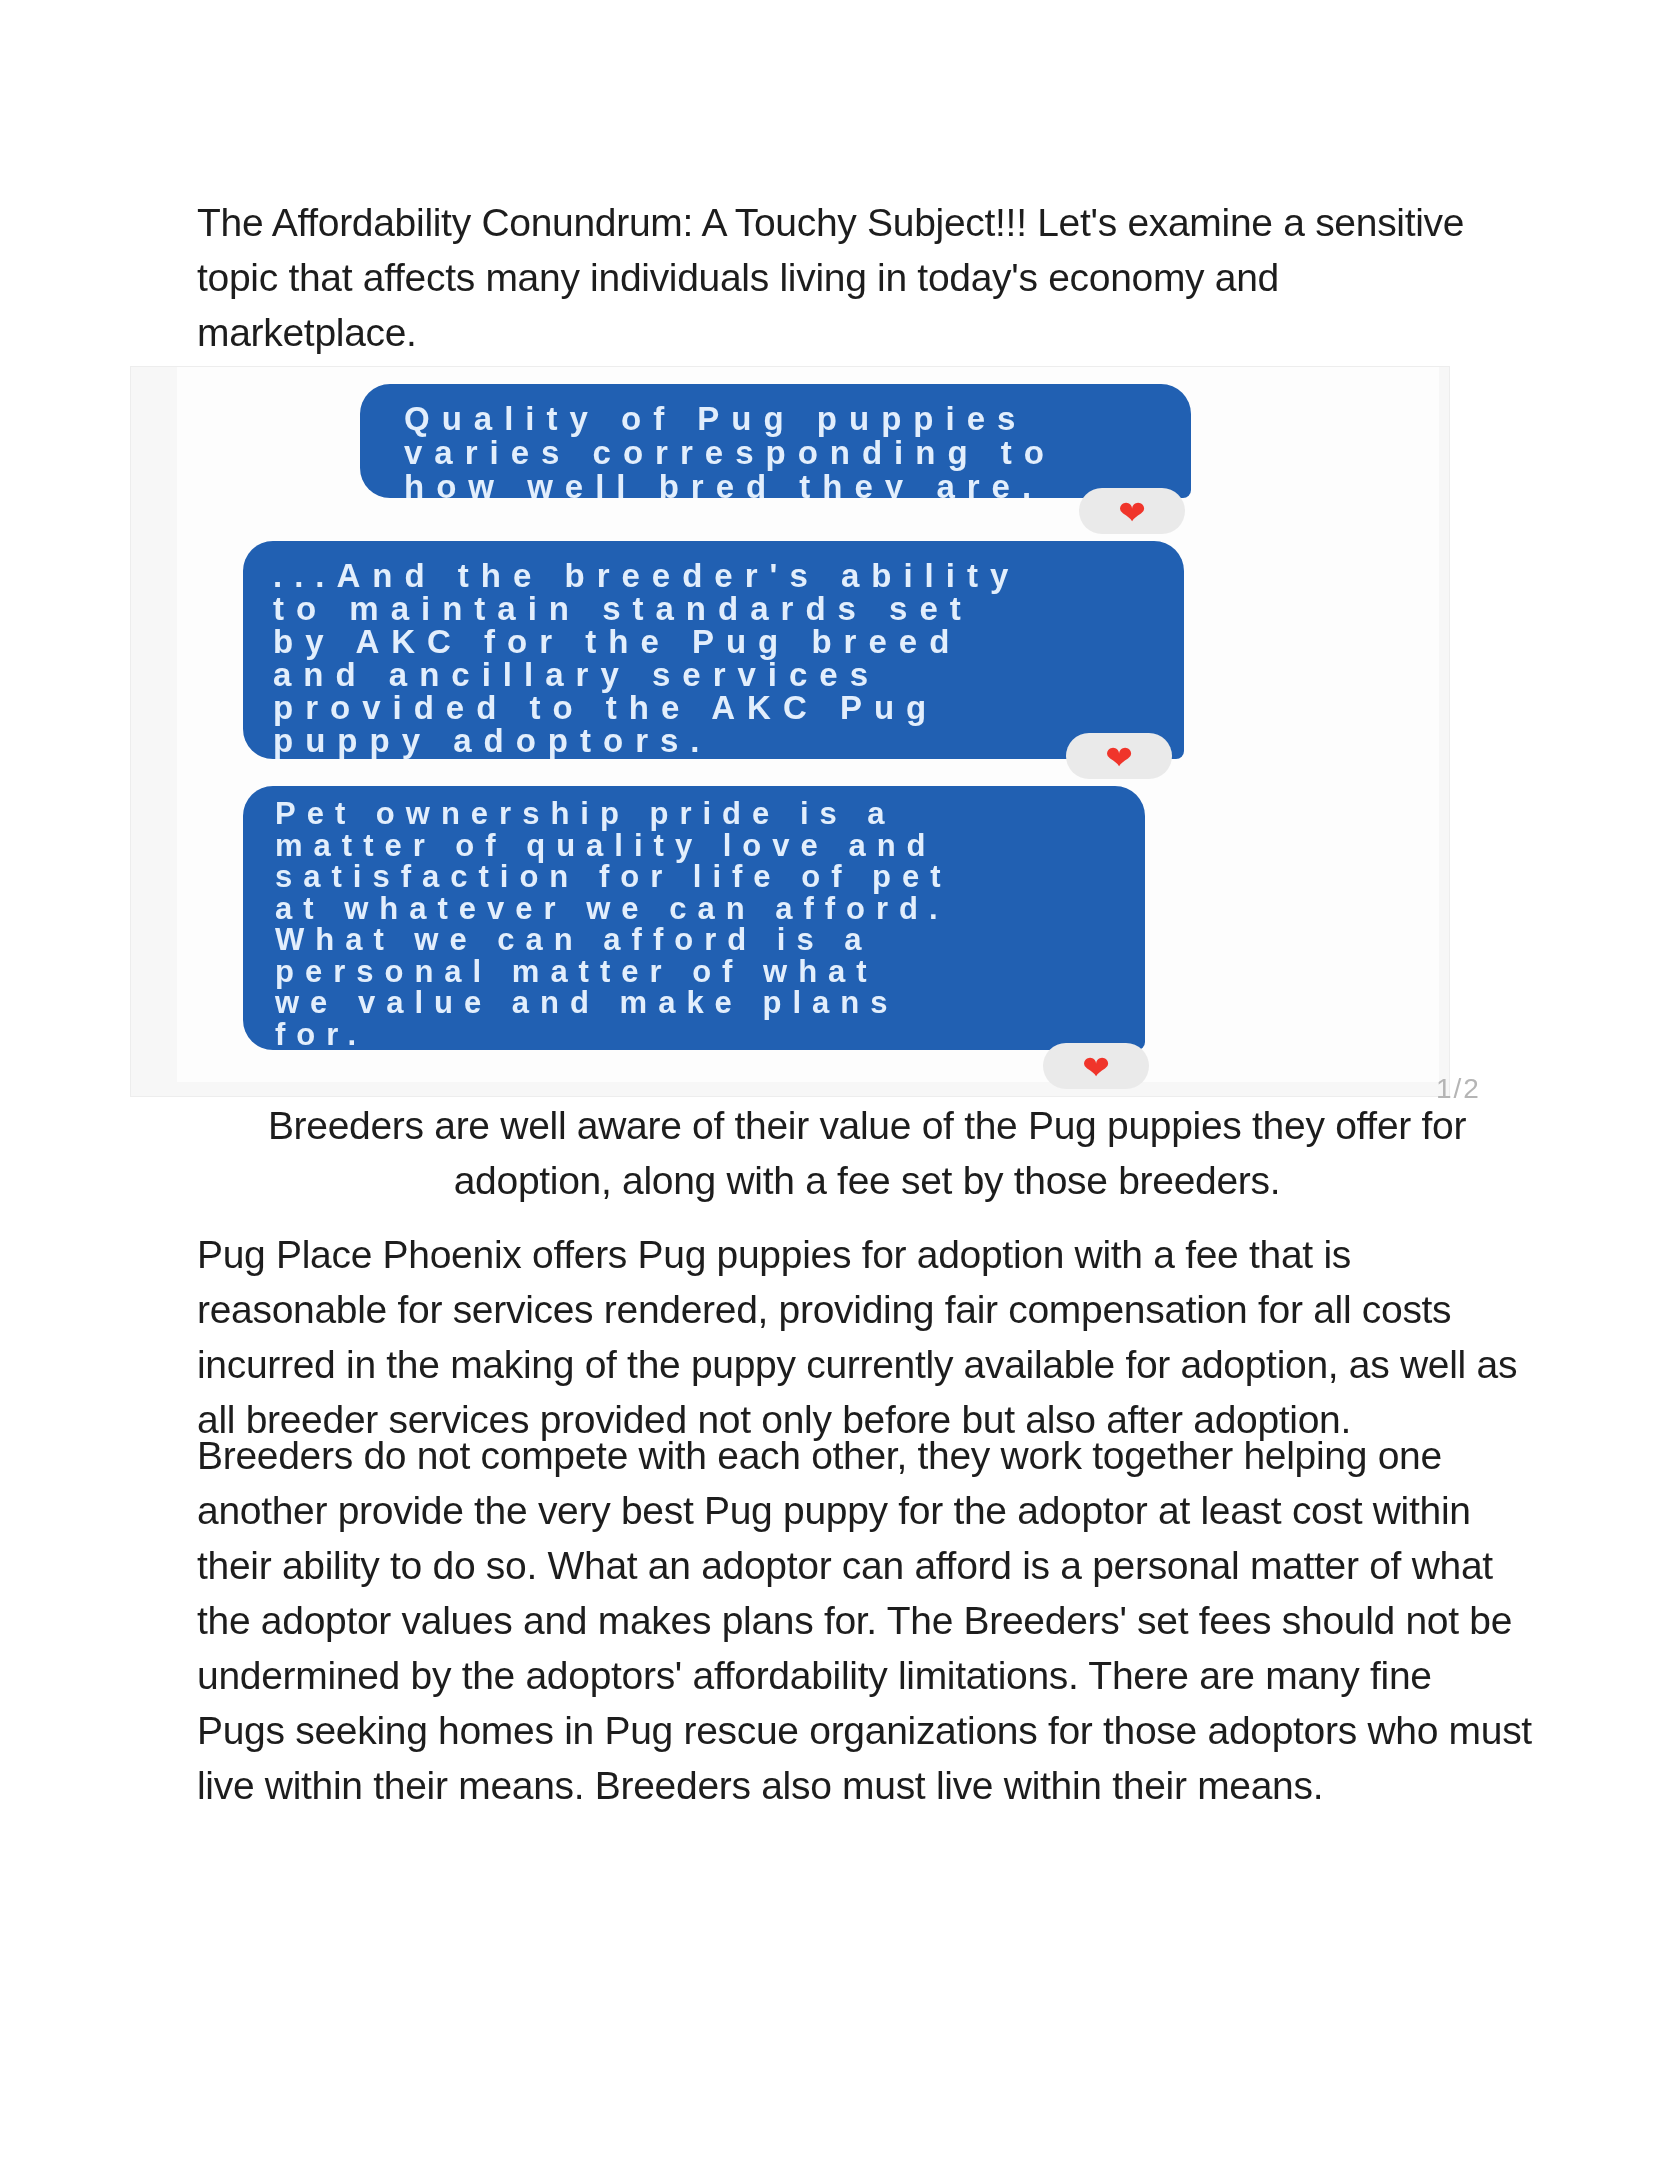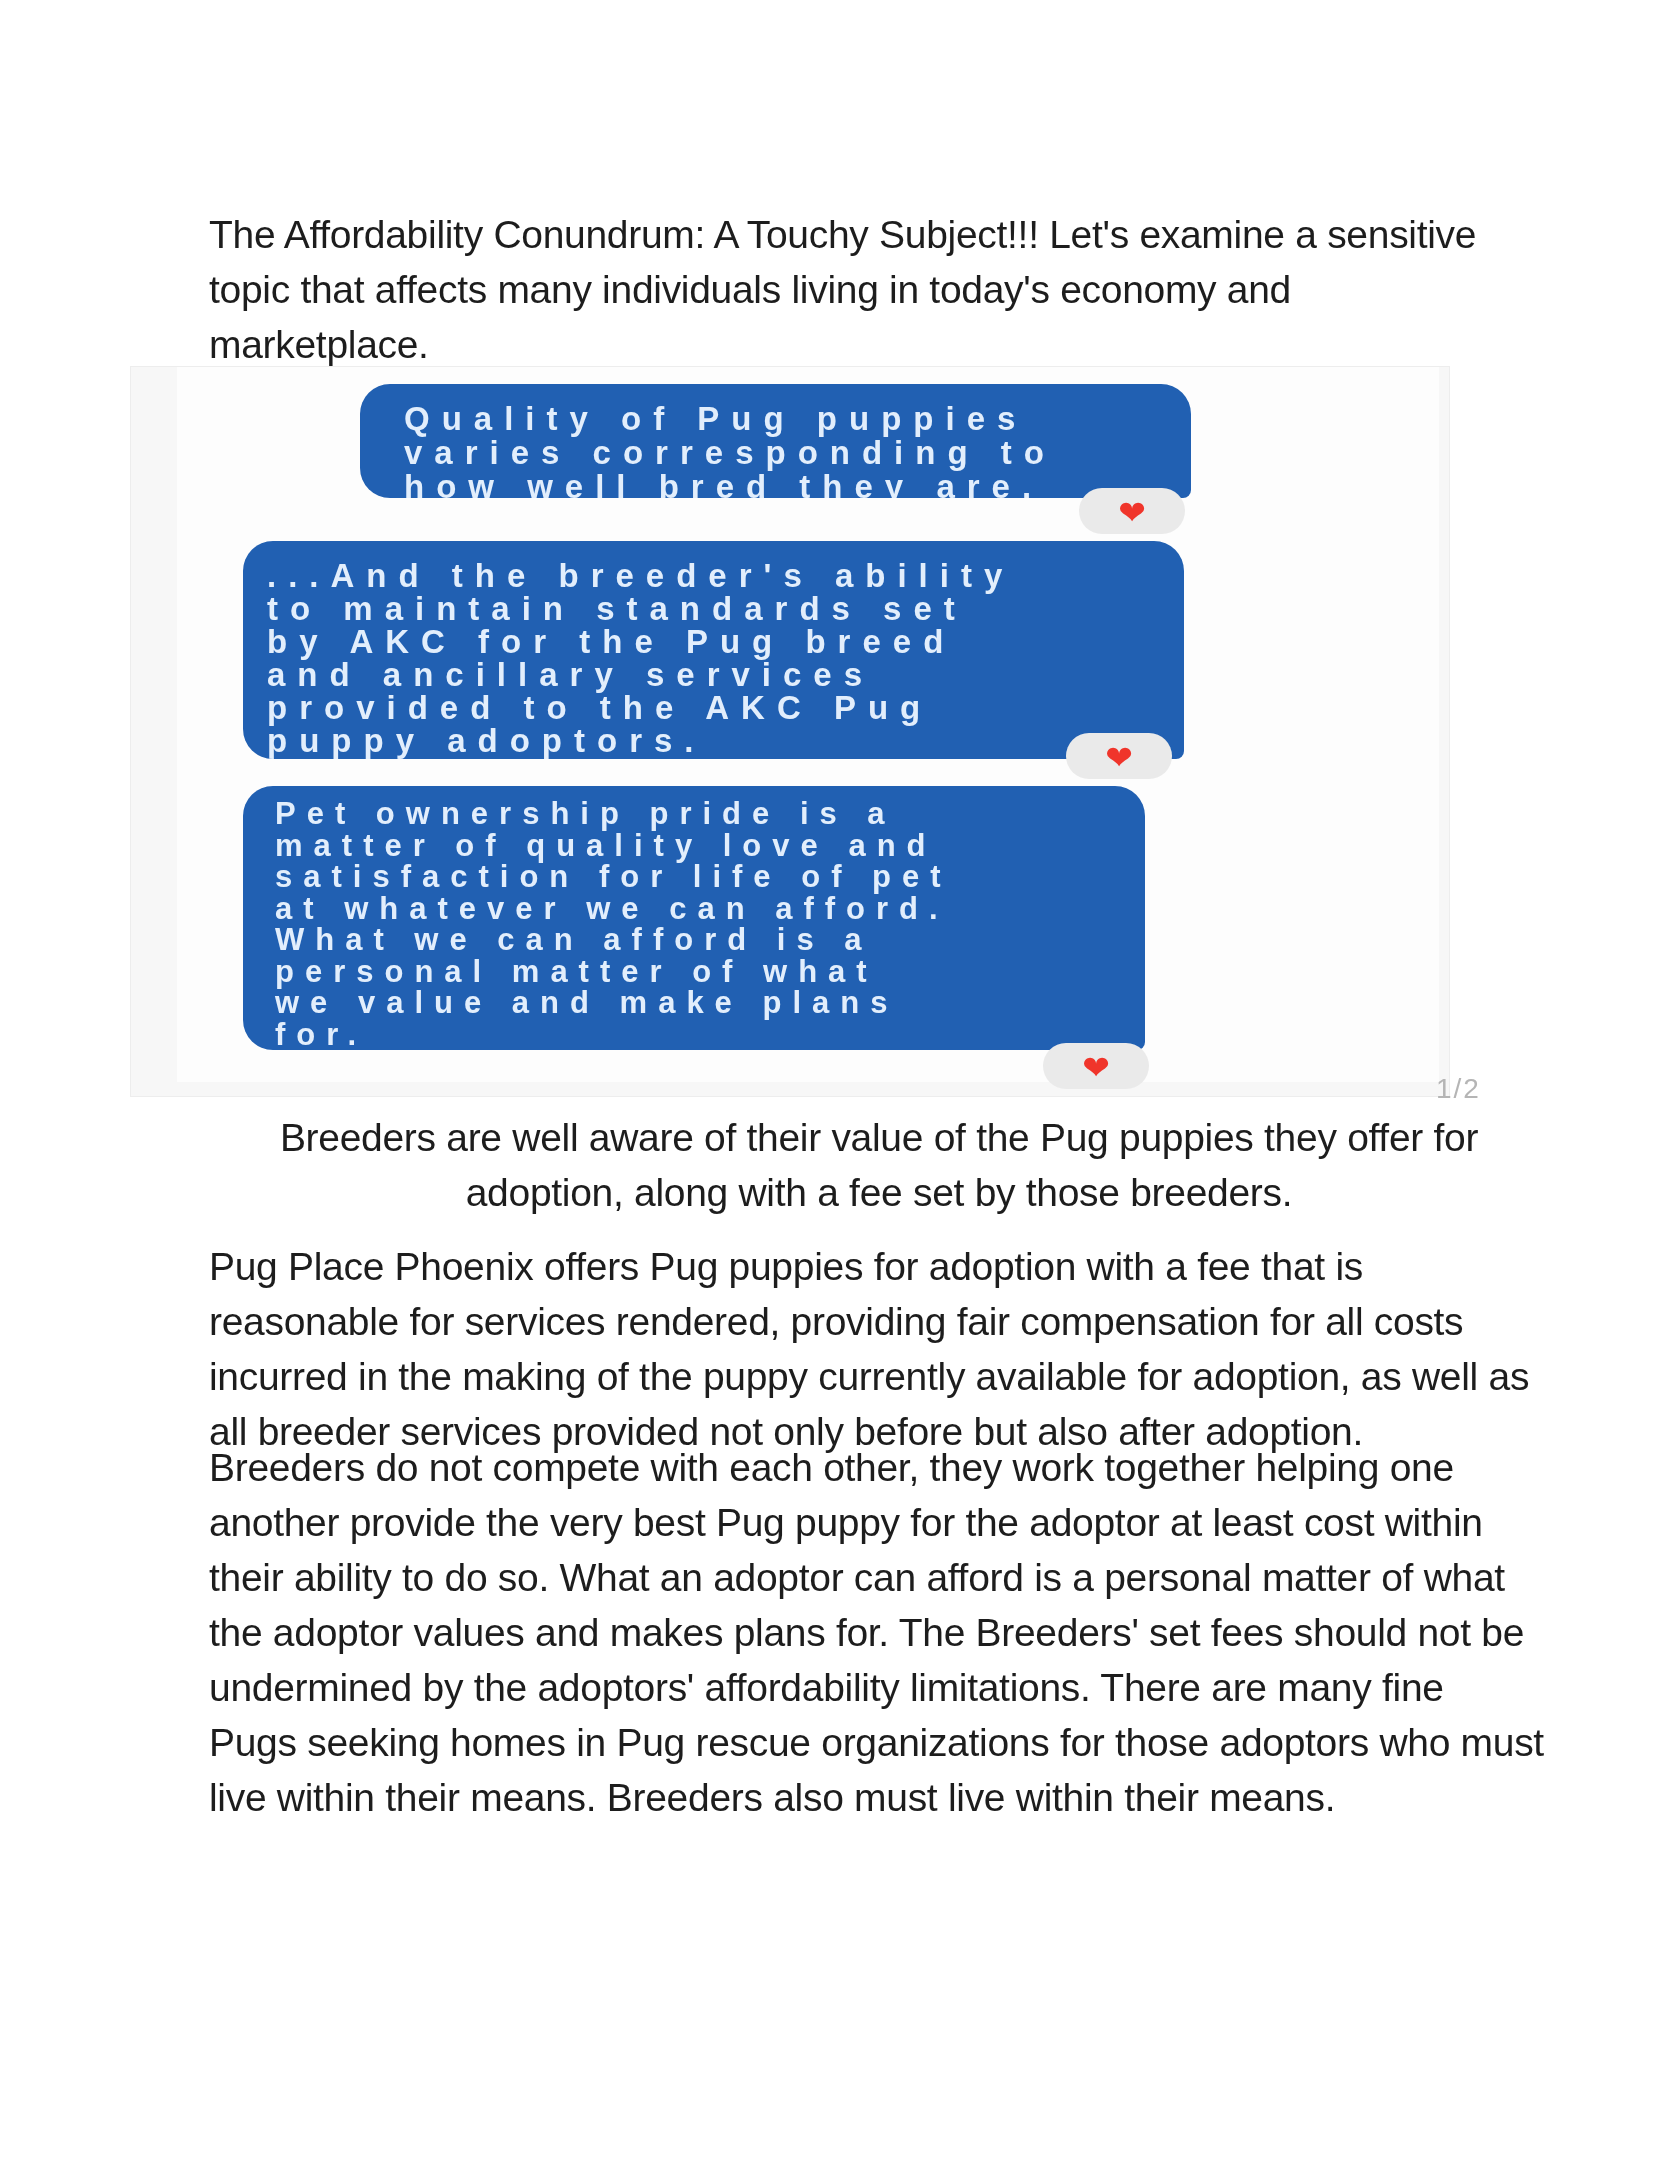--- a/index.html
+++ b/index.html
@@ -8,21 +8,21 @@
     width:1669px;
     height:2160px;
     background:#ffffff;
     font-family:"Liberation Sans", sans-serif;
     overflow:hidden;
   }
   .para{
     position:absolute;
     left:197px;
     width:1340px;
-    margin:12px;
+    margin:0;
     font-size:39px;
     letter-spacing:-0.3px;
     line-height:55px;
     color:#1d1d1d;
     white-space:pre-line;
   }
   .intro{top:195px;}
   .para-a{top:1098px;text-align:center;}
   .para-b{top:1227px;}
   .para-c{top:1428px;}
@@ -56,21 +56,21 @@
     white-space:pre-line;
     overflow:hidden;
   }
   .b1{
     left:229px; top:17px; width:831px; height:114px;
     padding:18px 16px 0 44px;
     font-size:33px; line-height:34px; letter-spacing:12px;
   }
   .b2{
     left:112px; top:174px; width:941px; height:218px;
-    padding:18px 16px 0 24px;
+    padding:18px 16px 0 30px;
     font-size:33px; line-height:33px; letter-spacing:12px;
   }
   .b3{
     left:112px; top:419px; width:902px; height:264px;
     padding:12px 16px 0 32px;
     font-size:31px; line-height:31.5px; letter-spacing:11px;
   }
   .reaction{
     position:absolute;
     width:106px;

